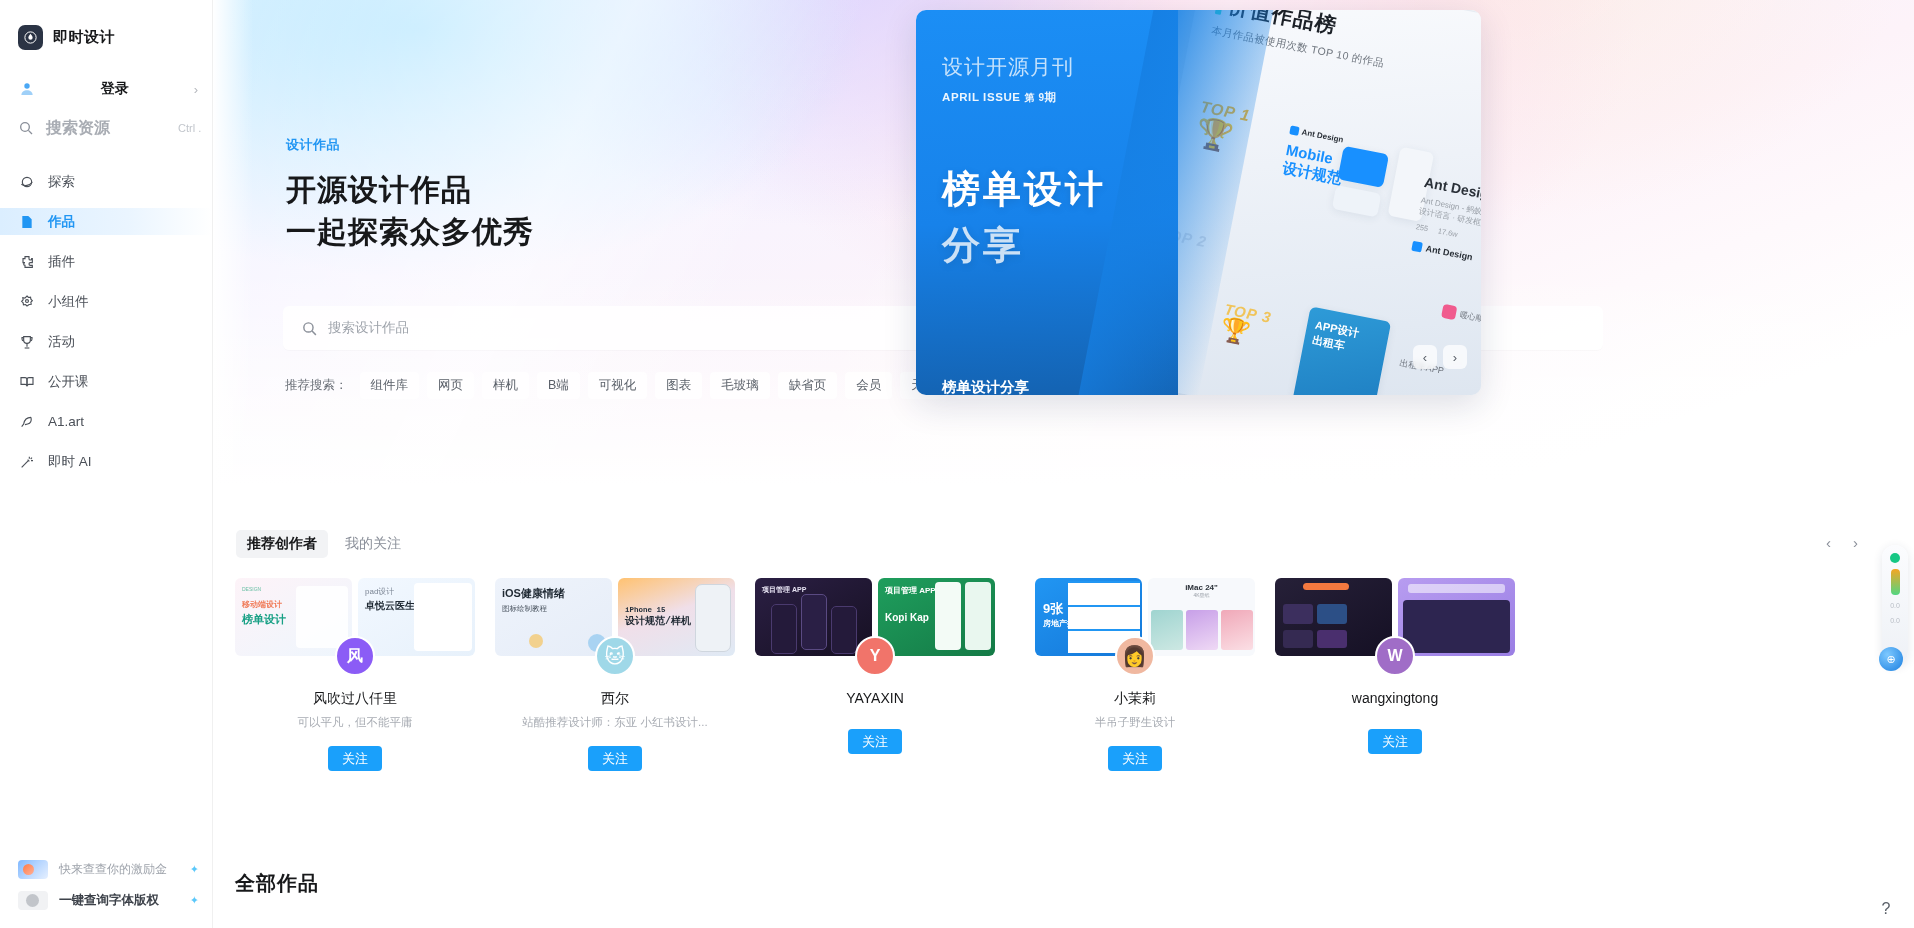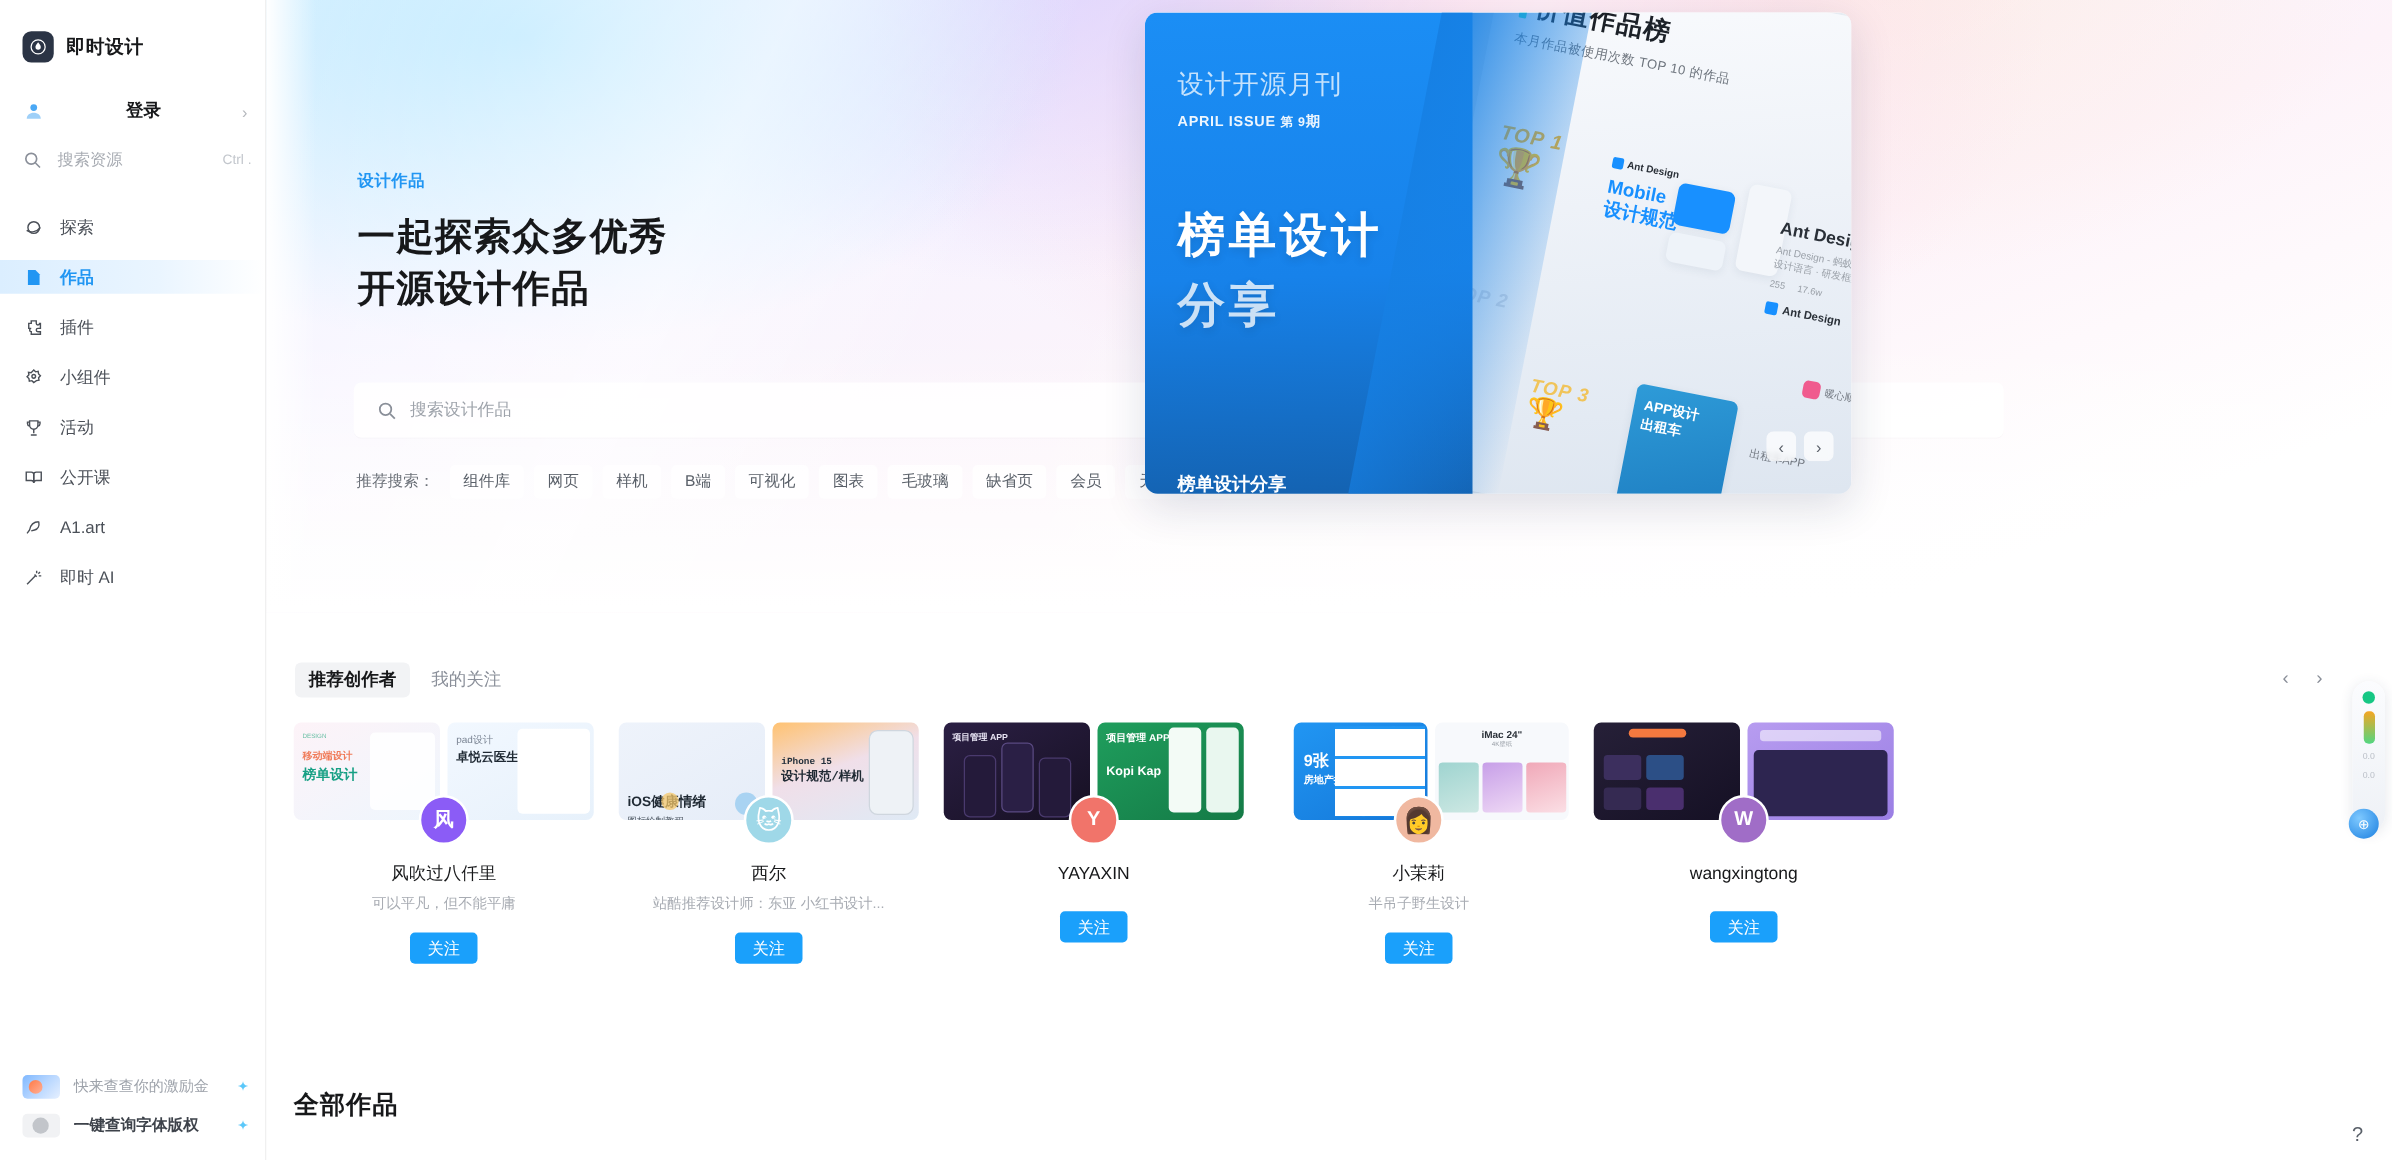--- a/index.html
+++ b/index.html
@@ -35,21 +35,21 @@
   }
   .login-row .av { width: 18px; height: 18px; flex: 0 0 18px; }
   .login-label { font-size: 14px; font-weight: bold; color: #17181a; flex: 1; text-align: center; }
   .chev-right { color: #b5b8bd; font-size: 13px; }
 
   .search-row {
     display: flex; align-items: center; gap: 12px;
     margin: 10px 8px 0 18px; height: 28px; cursor: pointer;
   }
   .search-row .ic { width: 16px; height: 16px; flex: 0 0 16px; color:#8a8f99; }
-  .search-ph { font-size: 13px; color: #a8acb3; flex: 1; }
+  .search-ph { font-size: 16px; color: #a8acb3; flex: 1; font-weight: bold; }
   .kbd { font-size: 11px; color: #c2c6cc; white-space: nowrap; overflow: hidden; width: 26px; }
 
   .nav { margin-top: 26px; }
   .nav-item {
     display: flex; align-items: center; gap: 13px;
     height: 27px; margin: 0 0 0 0; padding-left: 18px;
     font-size: 13.5px; color: #4b5058; cursor: pointer; position: relative;
     margin-bottom: 0;
   }
   .nav-item + .nav-item { margin-top: 13px; }
@@ -390,22 +390,22 @@
   </aside>
 
   <main class="main">
 
     <div class="hero"></div>
     <div class="hero-fadeleft"></div>
 
     <div class="hero-content">
       <div class="hero-eyebrow">设计作品</div>
       <div class="hero-title">
+        <div>开源设计作品</div>
         <div>一起探索众多优秀</div>
-        <div>开源设计作品</div>
       </div>
     </div>
 
     <div class="hero-search">
       <span class="ic">
         <svg width="17" height="17" viewBox="0 0 24 24" fill="none" stroke="currentColor" stroke-width="2">
           <circle cx="10.5" cy="10.5" r="6.5"></circle>
             <path d="M15.6 15.6L21 21"></path>
         </svg>
       </span>
@@ -564,21 +564,21 @@
             <span>风</span>
           </div>
           <div class="crt-name">风吹过八仟里</div>
           <div class="crt-desc">可以平凡，但不能平庸</div>
           <button class="crt-follow">关注</button>
         </div>
 
         <div class="crt-card">
           <div class="crt-thumbs">
             <div class="crt-thumb" style="background:linear-gradient(150deg,#eef3fb,#e6edf8);">
-              <div style="padding:8px 7px;margin-top:48px;">
+              <div style="padding:8px 7px;">
                 <div style="font-size:11px;font-weight:bold;color:#1f2933;">iOS健康情绪</div>
                 <div style="font-size:7.5px;color:#4b5560;margin-top:3px;">图标绘制教程</div>
               </div>
               <div style="position:absolute;right:6px;bottom:4px;width:18px;height:18px;border-radius:50%;background:#8fc7f0;opacity:.7;"></div>
               <div style="position:absolute;left:34px;bottom:8px;width:14px;height:14px;border-radius:50%;background:#f4c76a;opacity:.75;"></div>
             </div>
             <div class="crt-thumb" style="background:linear-gradient(160deg,#ffc271 0%,#f0dfe9 45%,#dfeaf5 100%);font-family:Liberation Mono, monospace;">
               <div style="padding:28px 7px 0 7px;">
                 <div style="font-size:7.5px;font-weight:bold;color:#24303c;">iPhone 15</div>
                 <div style="font-size:10px;font-weight:bold;color:#1f2933;">设计规范/样机</div>

